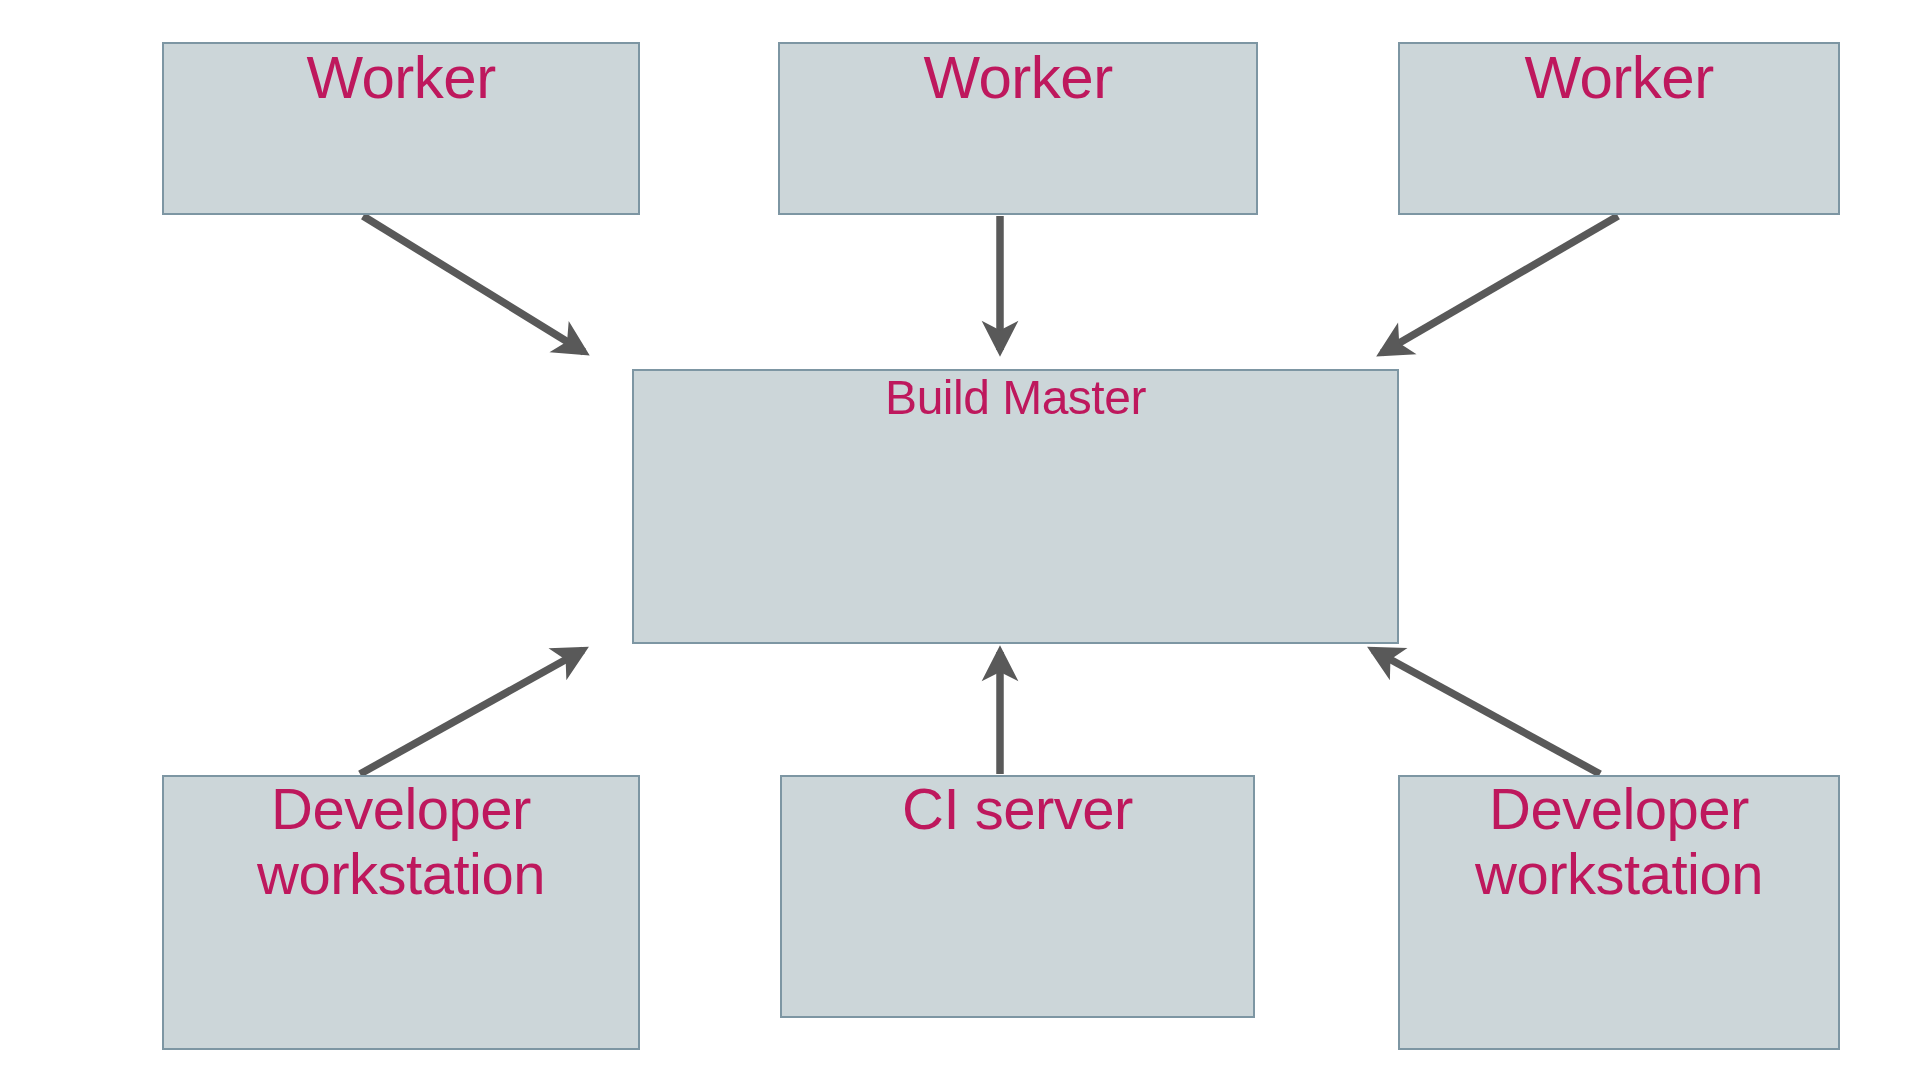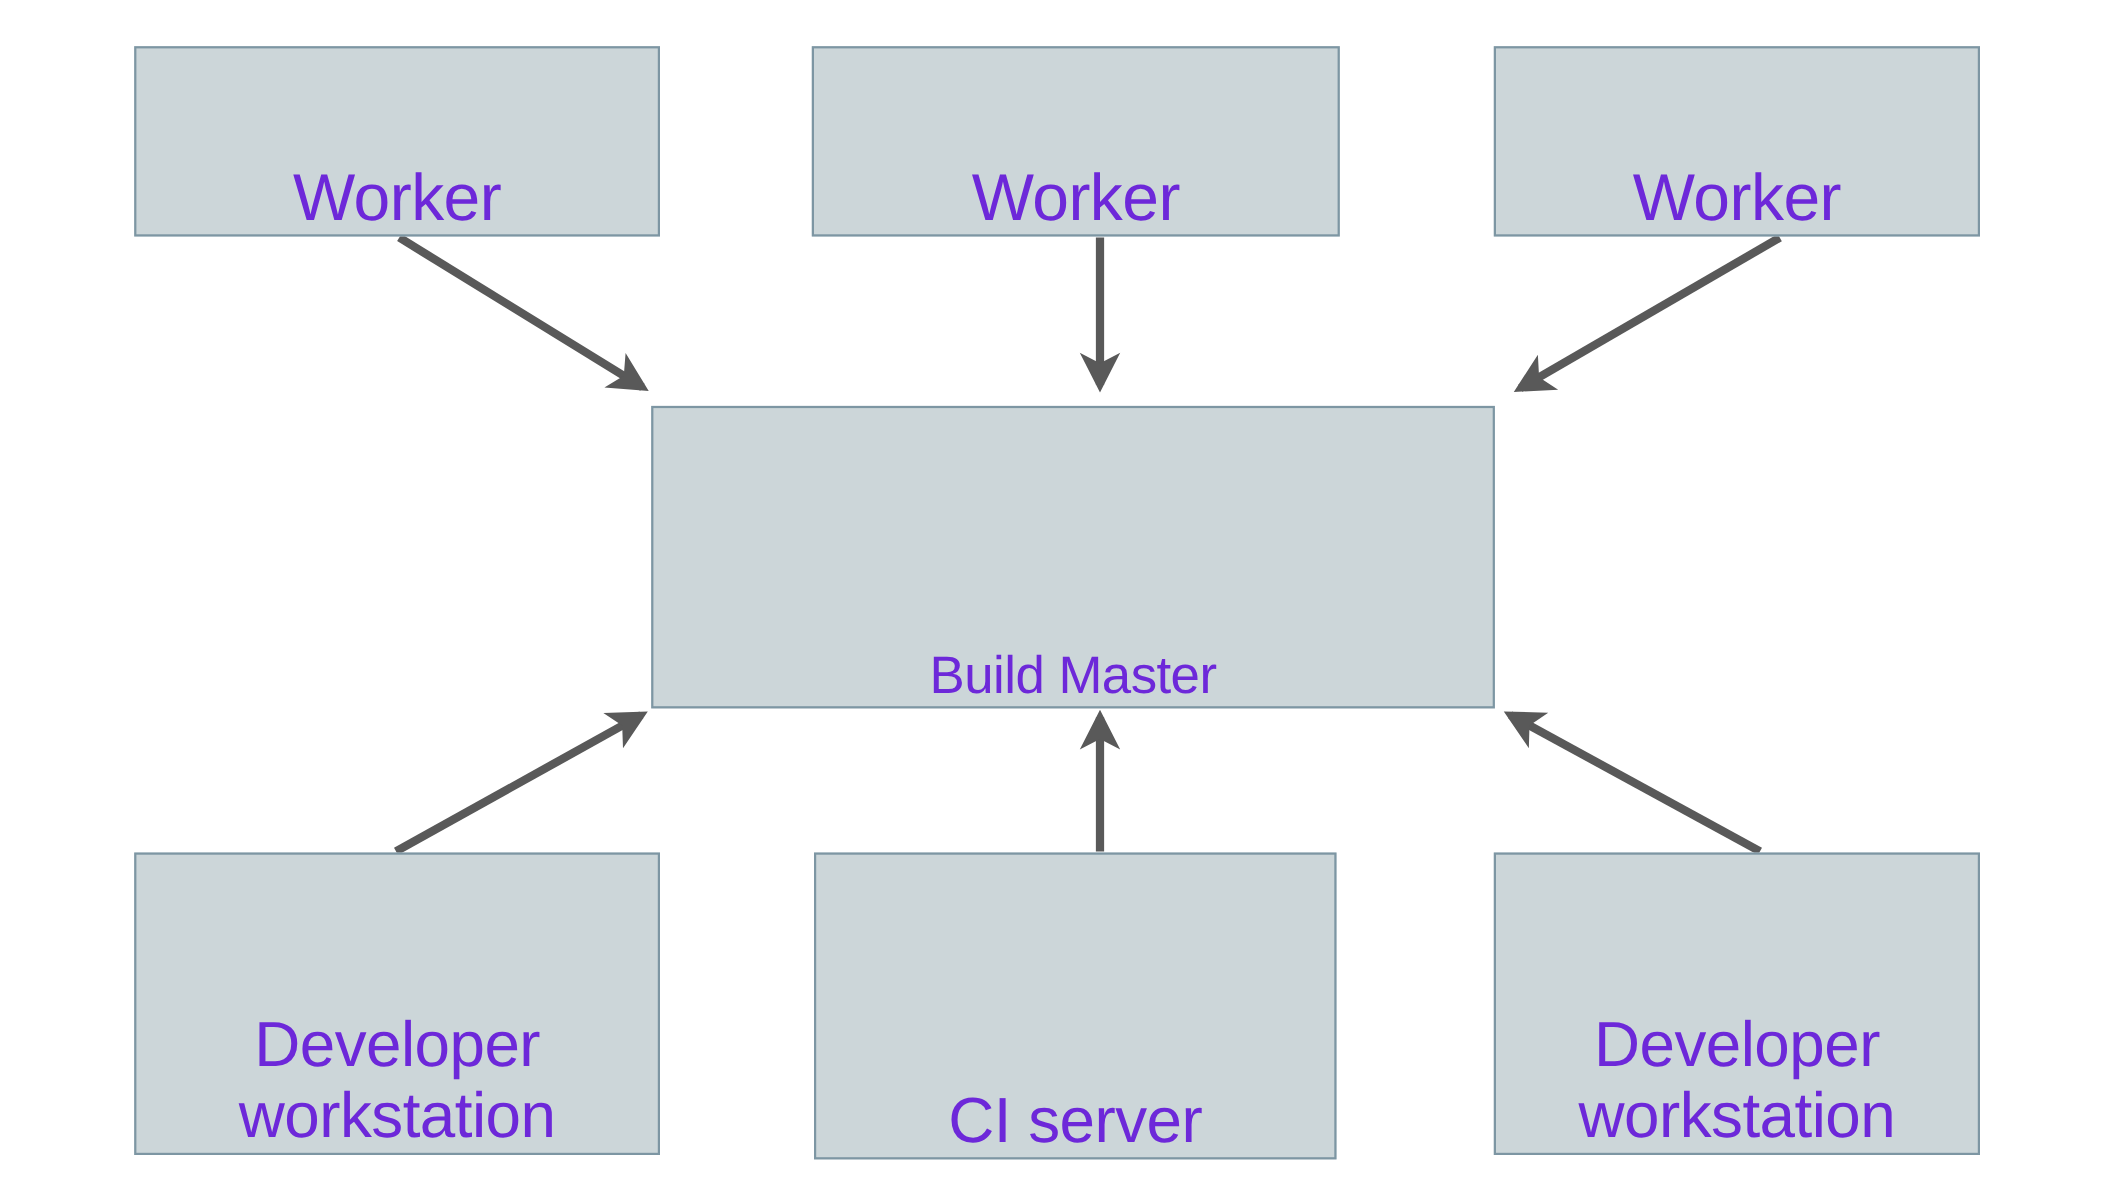--- a/index.html
+++ b/index.html
@@ -23,40 +23,41 @@
     width: 1910px;
     height: 1090px;
     pointer-events: none;
   }
   .node {
     position: absolute;
     box-sizing: border-box;
     background: #ccd6d9;
     border: 2px solid #7d96a3;
     display: flex;
-    align-items: flex-end;
+    align-items: flex-start;
     justify-content: center;
     text-align: center;
-    color: #6d28d9;
+    color: #be185d;
     line-height: 1.12;
     white-space: pre-line;
     padding: 0 10px;
+    margin-left: 40px;
   }
   .node-label {
     display: block;
     width: 100%;
     font-weight: 400;
     letter-spacing: -0.5px;
   }
   .n-worker-left   { left: 122px;  top: 42px;  width: 478px; height: 173px; font-size: 60px; }
   .n-worker-mid    { left: 738px;  top: 42px;  width: 480px; height: 173px; font-size: 60px; }
   .n-worker-right  { left: 1358px; top: 42px;  width: 442px; height: 173px; font-size: 60px; }
   .n-build-master  { left: 592px;  top: 369px; width: 767px; height: 275px; font-size: 48px; }
   .n-dev-left      { left: 122px;  top: 775px; width: 478px; height: 275px; font-size: 58px; }
-  .n-ci-server     { left: 740px;  top: 775px; width: 475px; height: 279px; font-size: 58px; }
+  .n-ci-server     { left: 740px;  top: 775px; width: 475px; height: 243px; font-size: 58px; }
   .n-dev-right     { left: 1358px; top: 775px; width: 442px; height: 275px; font-size: 58px; }
 </style>
 </head>
 <body>
 
 <div id="canvas">
 
   <svg class="edges-layer" viewBox="0 0 1910 1090" width="1910" height="1090" xmlns="http://www.w3.org/2000/svg" aria-hidden="true">
     <defs>
       <marker id="arrowhead" markerWidth="5.2" markerHeight="5.2" refX="4.1" refY="2.6" orient="auto" markerUnits="strokeWidth">

